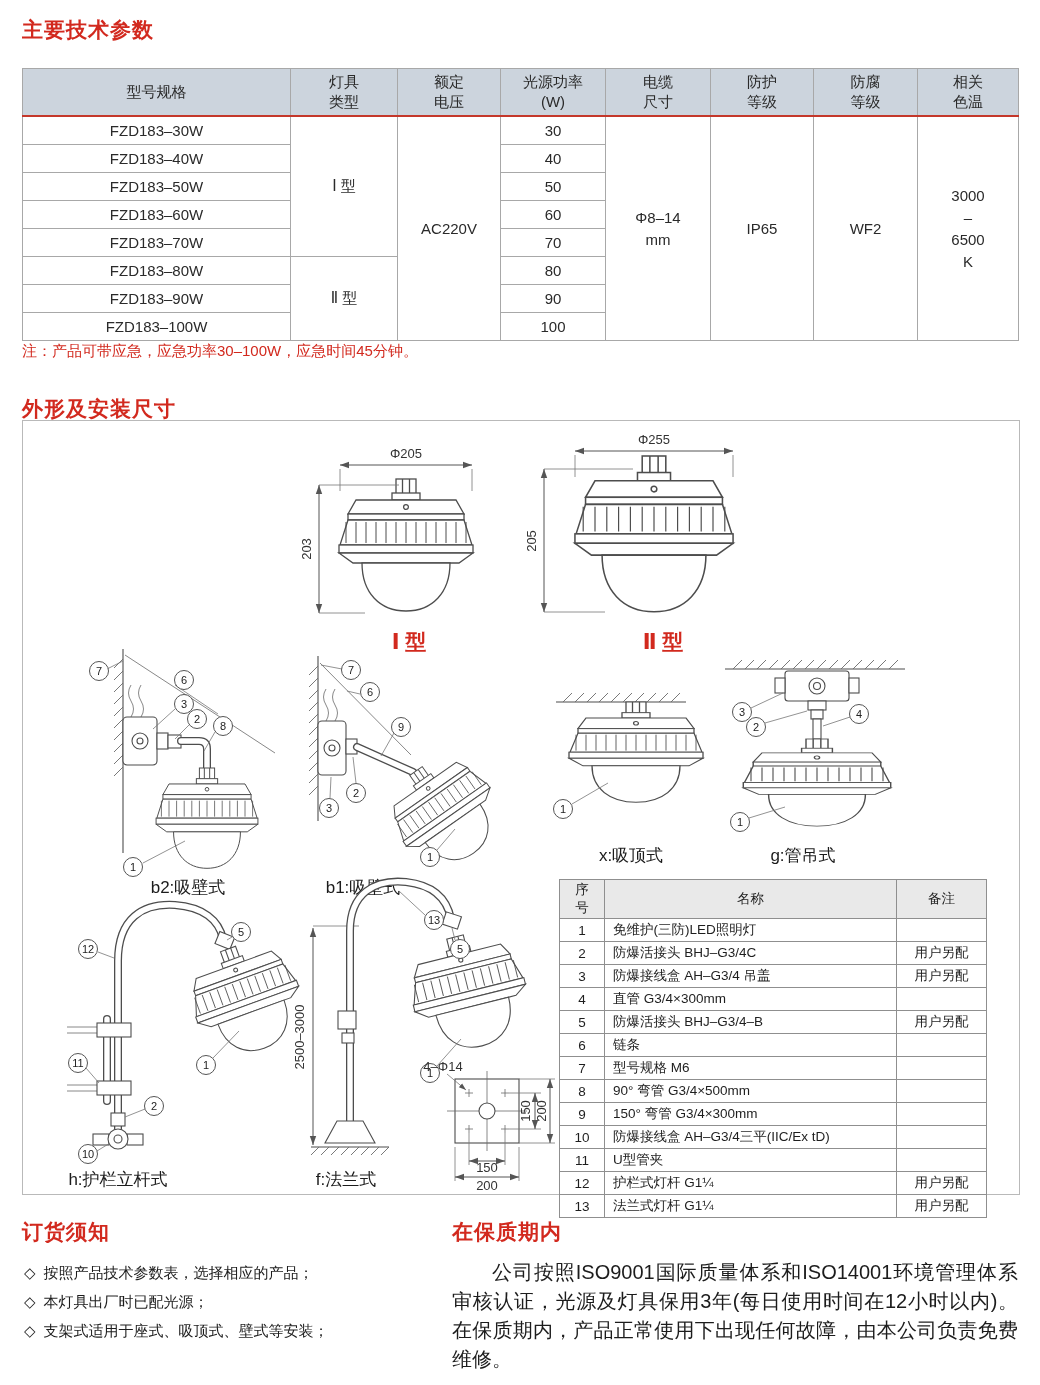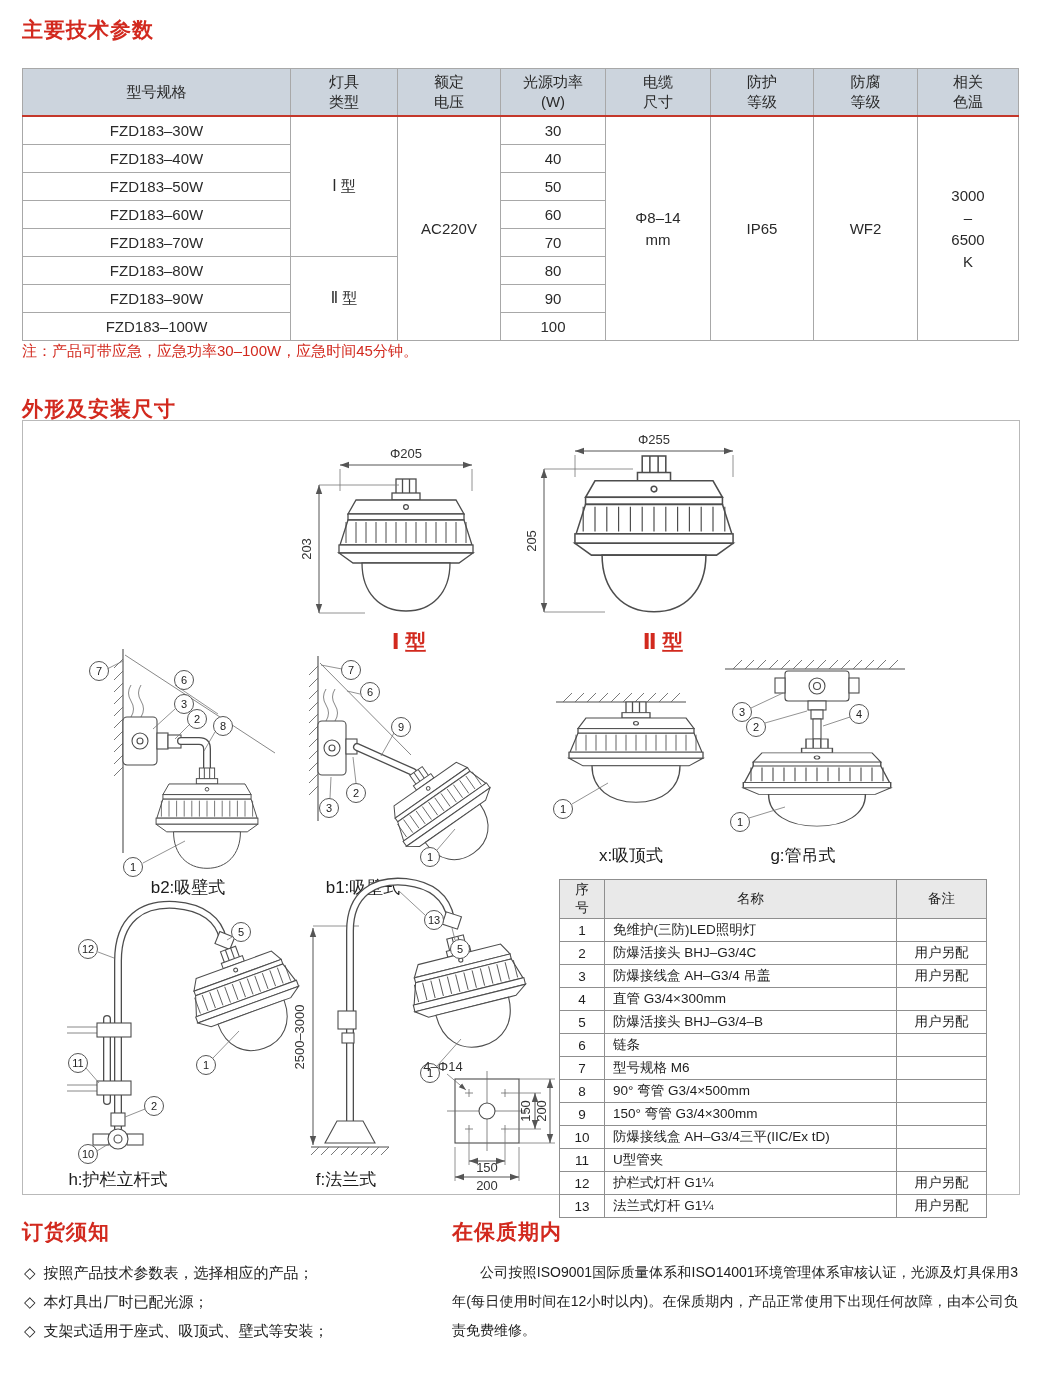--- a/index.html
+++ b/index.html
@@ -40,21 +40,21 @@
   .part{fill:#fff;stroke:#4d4d4d;stroke-width:1.1;}
   
   .parts-table{position:absolute;left:536px;top:458px;width:427px;border-collapse:collapse;table-layout:fixed;}
   .parts-table th,.parts-table td{border:1px solid #8f8f8f;font-size:13.5px;font-weight:normal;padding:1px 14px;height:20px;color:#1e1e1e;}
   .parts-table th{background:var(--ptbg);text-align:center;}
   .parts-table td.pt-no,.parts-table td.pt-note{text-align:center;}
   .parts-table td.pt-name{text-align:left;padding-left:8px;}
   
   .order-list{position:absolute;left:24px;top:1258px;margin:0;padding:0;list-style:none;font-size:15px;line-height:29px;color:#1c1c1c;}
   .order-list .bullet{margin-right:8px;}
-  .quality-text{position:absolute;left:452px;top:1258px;width:566px;margin:0;font-size:14px;line-height:29px;color:#1c1c1c;text-indent:2em;text-align:justify;}
+  .quality-text{position:absolute;left:452px;top:1258px;width:566px;margin:0;font-size:20px;line-height:29px;color:#1c1c1c;text-indent:2em;text-align:justify;}
 </style>
 </head>
 <body>
 
 <div class="page">
 
   <h2 class="sec-title" style="left:22px;top:16px;">主要技术参数</h2>
 
   <table class="spec-table">
     <colgroup>

